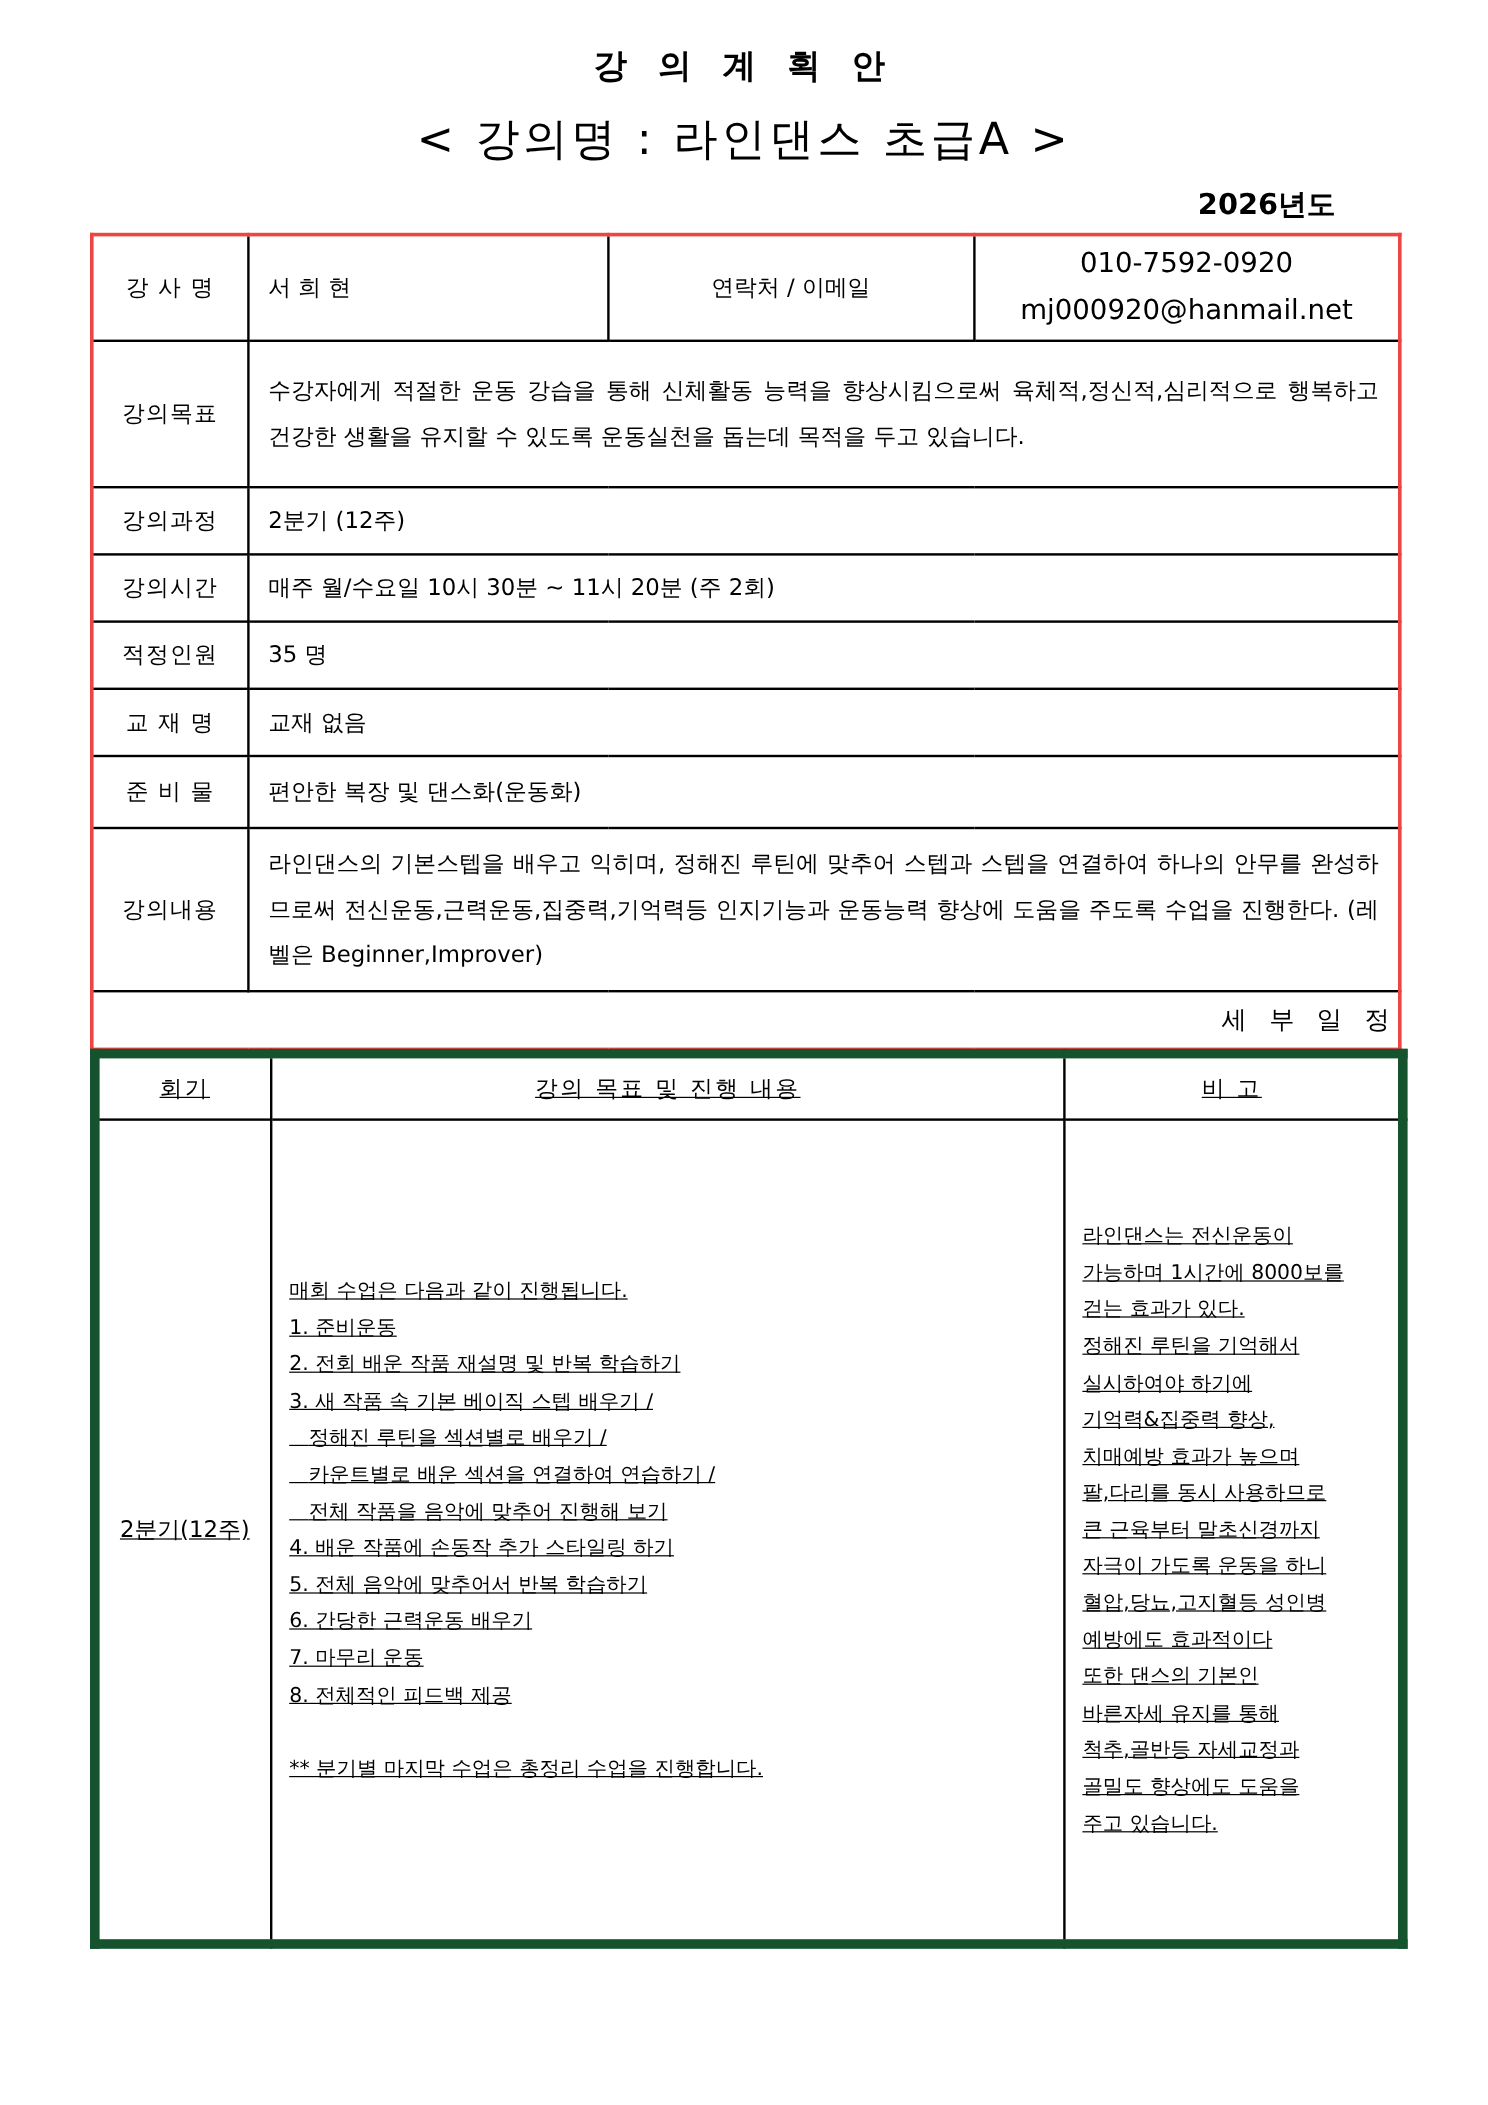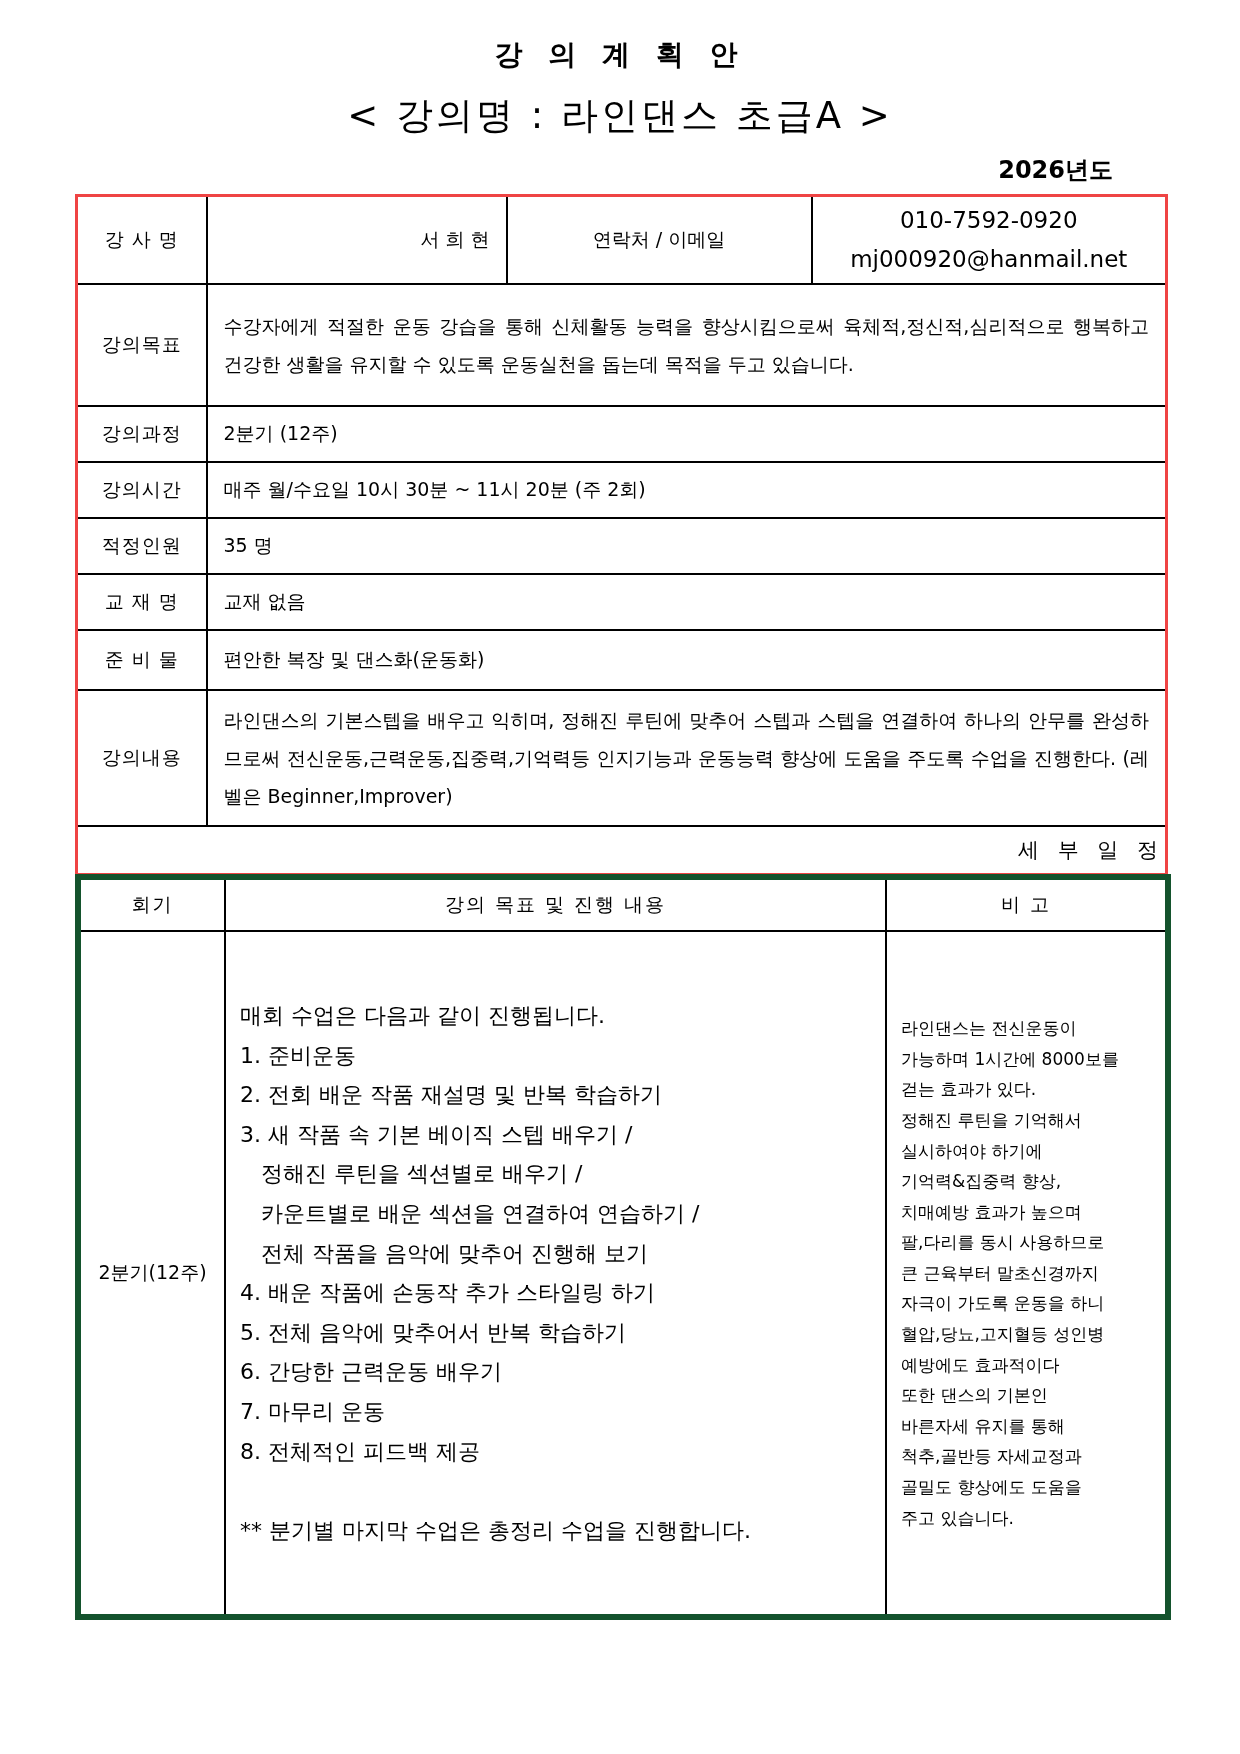--- a/index.html
+++ b/index.html
@@ -17,35 +17,35 @@
   .course-heading{
     margin:22px 0 0 0;text-align:center;font-size:37px;font-weight:500;
     letter-spacing:3px;line-height:1.2;
   }
   .year-label{
     text-align:right;font-size:24px;font-weight:700;
     margin:16px 52px 8px 0;
   }
   table{border-collapse:collapse;table-layout:fixed;width:1090px;}
   table.info-table{border:3px solid #ef4444;}
-  table.detail-table{border:6px solid #14532d;margin-top:-2px;}
+  table.detail-table{border:8px solid #14532d;margin-top:-2px;text-decoration:underline;}
   td,th{border:2px solid #000;font-size:19px;font-weight:normal;vertical-align:middle;}
   th.lbl{text-align:center;letter-spacing:1px;padding:4px 2px;}
   td.val{text-align:left;padding:6px 16px;}
   td.just{text-align:justify;line-height:2.0;padding:10px 16px;margin-top:37px;}
   .contact-cell{text-align:center;padding:4px 6px;}
   .contact-cell .line{line-height:1.7;font-size:23px;}
   .section-title{
     text-align:right;font-size:21px;letter-spacing:6px;
     height:44px;font-weight:500;
   }
   .detail-head th{height:48px;text-align:center;letter-spacing:2px;}
   .session-cell{text-align:center;height:680px;}
   .content-cell{padding:10px 14px;}
-  .content-text{white-space:pre-wrap;line-height:1.8;font-size:22px;}
+  .content-text{white-space:pre-wrap;line-height:1.8;font-size:17px;}
   .note-cell{padding:10px 14px;}
   .note-text{white-space:pre-wrap;line-height:1.8;font-size:17px;}
   .r-instructor td,.r-instructor th{height:72px;}
   .r-goal th,.r-goal td{height:100px;}
   .r-small th,.r-small td{height:42px;}
   .r-prep th,.r-prep td{height:46px;}
   .r-content th,.r-content td{height:106px;}
 </style>
 </head>
 <body>
@@ -59,21 +59,21 @@
   <table class="info-table">
     <colgroup>
       <col style="width:130px">
         <col style="width:300px">
         <col style="width:305px">
         <col style="width:355px">
     </colgroup>
     <tbody>
         <tr class="r-instructor">
       <th class="lbl">강 사 명</th>
-      <td class="val" style="text-align:right">서 희 현</td>
+      <td class="val" style="text-align:left">서 희 현</td>
       <td class="val" style="text-align:center">연락처 / 이메일</td>
       <td class="contact-cell">
         <div class="line">010-7592-0920</div>
         <div class="line">mj000920@hanmail.net</div>
       </td>
     </tr>
     <tr class="r-goal">
       <th class="lbl">강의목표</th>
       <td class="just" colspan="3">수강자에게 적절한 운동 강습을 통해 신체활동 능력을 향상시킴으로써 육체적,정신적,심리적으로 행복하고 건강한 생활을 유지할 수 있도록 운동실천을 돕는데 목적을 두고 있습니다.</td>
     </tr>

